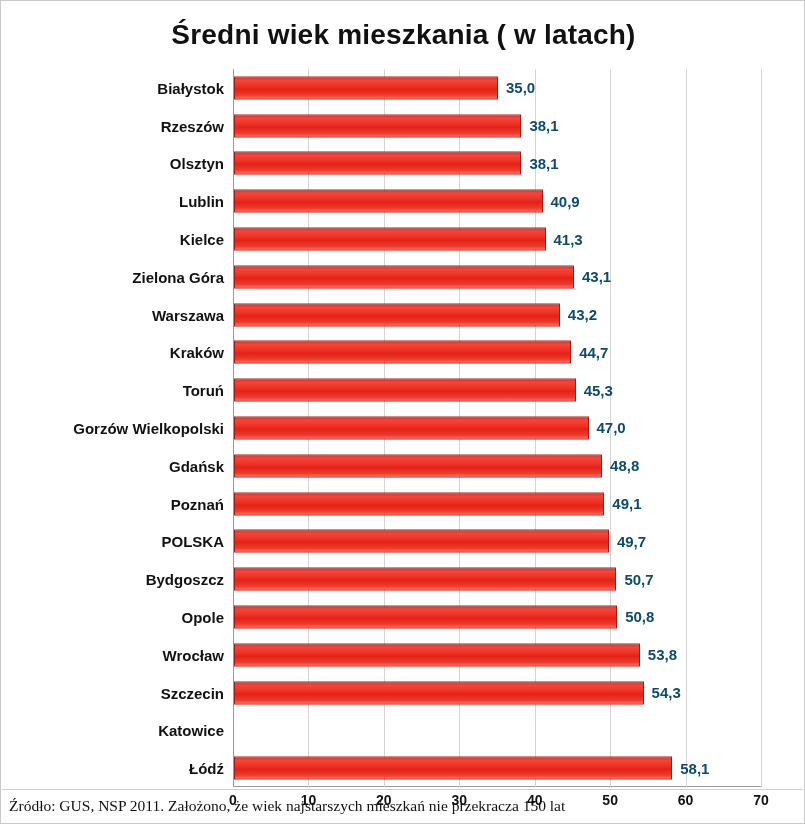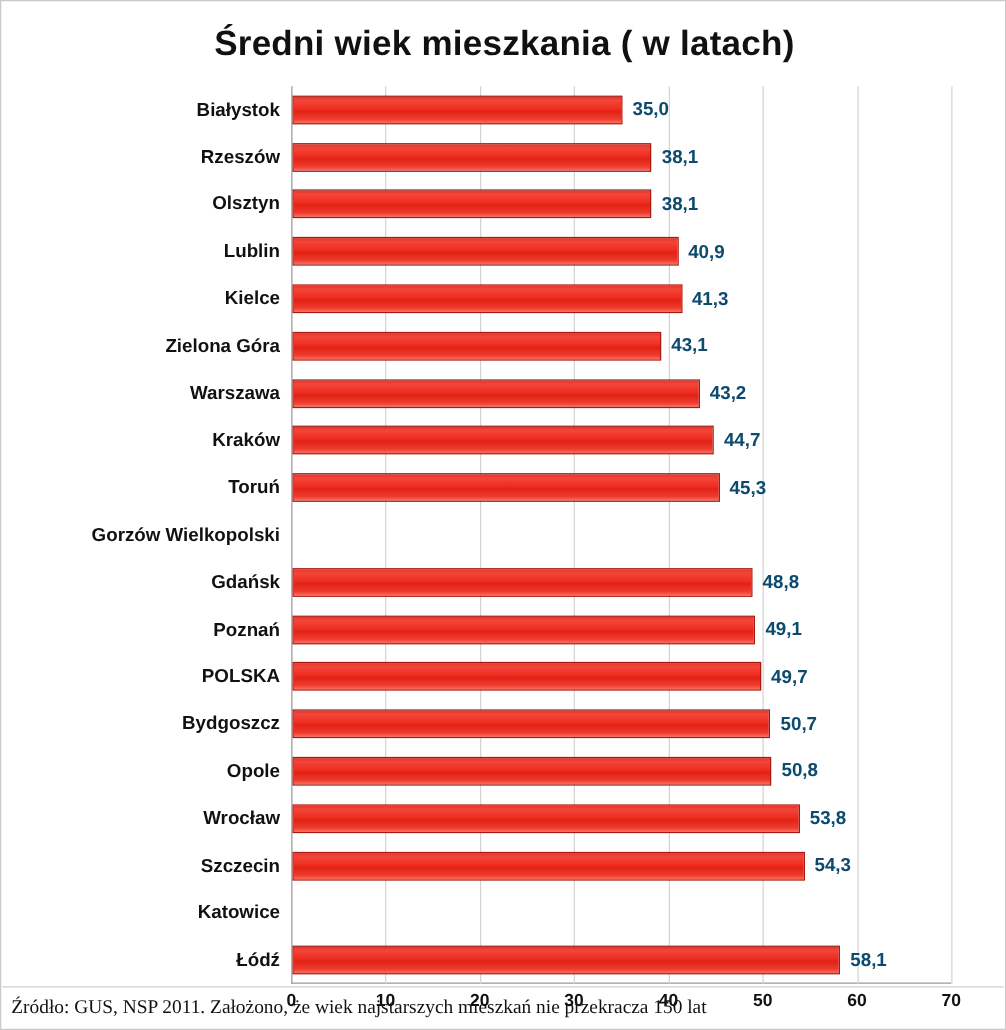--- a/index.html
+++ b/index.html
@@ -188,21 +188,21 @@
         </div>
         <div class="row" style="top: 151.158px; height: 37.7895px;">
           <div class="cat-label">Kielce</div>
           <div class="bar-wrap" style="width: 311.52px;">
             <div class="bar"></div>
             <div class="val-label">41,3</div>
           </div>
         </div>
         <div class="row" style="top: 188.947px; height: 37.7895px;">
           <div class="cat-label">Zielona Góra</div>
-          <div class="bar-wrap" style="width: 295px;">
+          <div class="bar-wrap" style="width: 340px;">
             <div class="bar"></div>
             <div class="val-label">43,1</div>
           </div>
         </div>
         <div class="row" style="top: 226.737px; height: 37.7895px;">
           <div class="cat-label">Warszawa</div>
           <div class="bar-wrap" style="width: 325.851px;">
             <div class="bar"></div>
             <div class="val-label">43,2</div>
           </div>
@@ -216,20 +216,24 @@
         </div>
         <div class="row" style="top: 302.316px; height: 37.7895px;">
           <div class="cat-label">Toruń</div>
           <div class="bar-wrap" style="width: 341.691px;">
             <div class="bar"></div>
             <div class="val-label">45,3</div>
           </div>
         </div>
         <div class="row" style="top: 340.105px; height: 37.7895px;">
           <div class="cat-label">Gorzów Wielkopolski</div>
+          <div class="bar-wrap" style="width: 354.514px;">
+            <div class="bar"></div>
+            <div class="val-label">47,0</div>
+          </div>
         </div>
         <div class="row" style="top: 377.895px; height: 37.7895px;">
           <div class="cat-label">Gdańsk</div>
           <div class="bar-wrap" style="width: 368.091px;">
             <div class="bar"></div>
             <div class="val-label">48,8</div>
           </div>
         </div>
         <div class="row" style="top: 415.684px; height: 37.7895px;">
           <div class="cat-label">Poznań</div>

